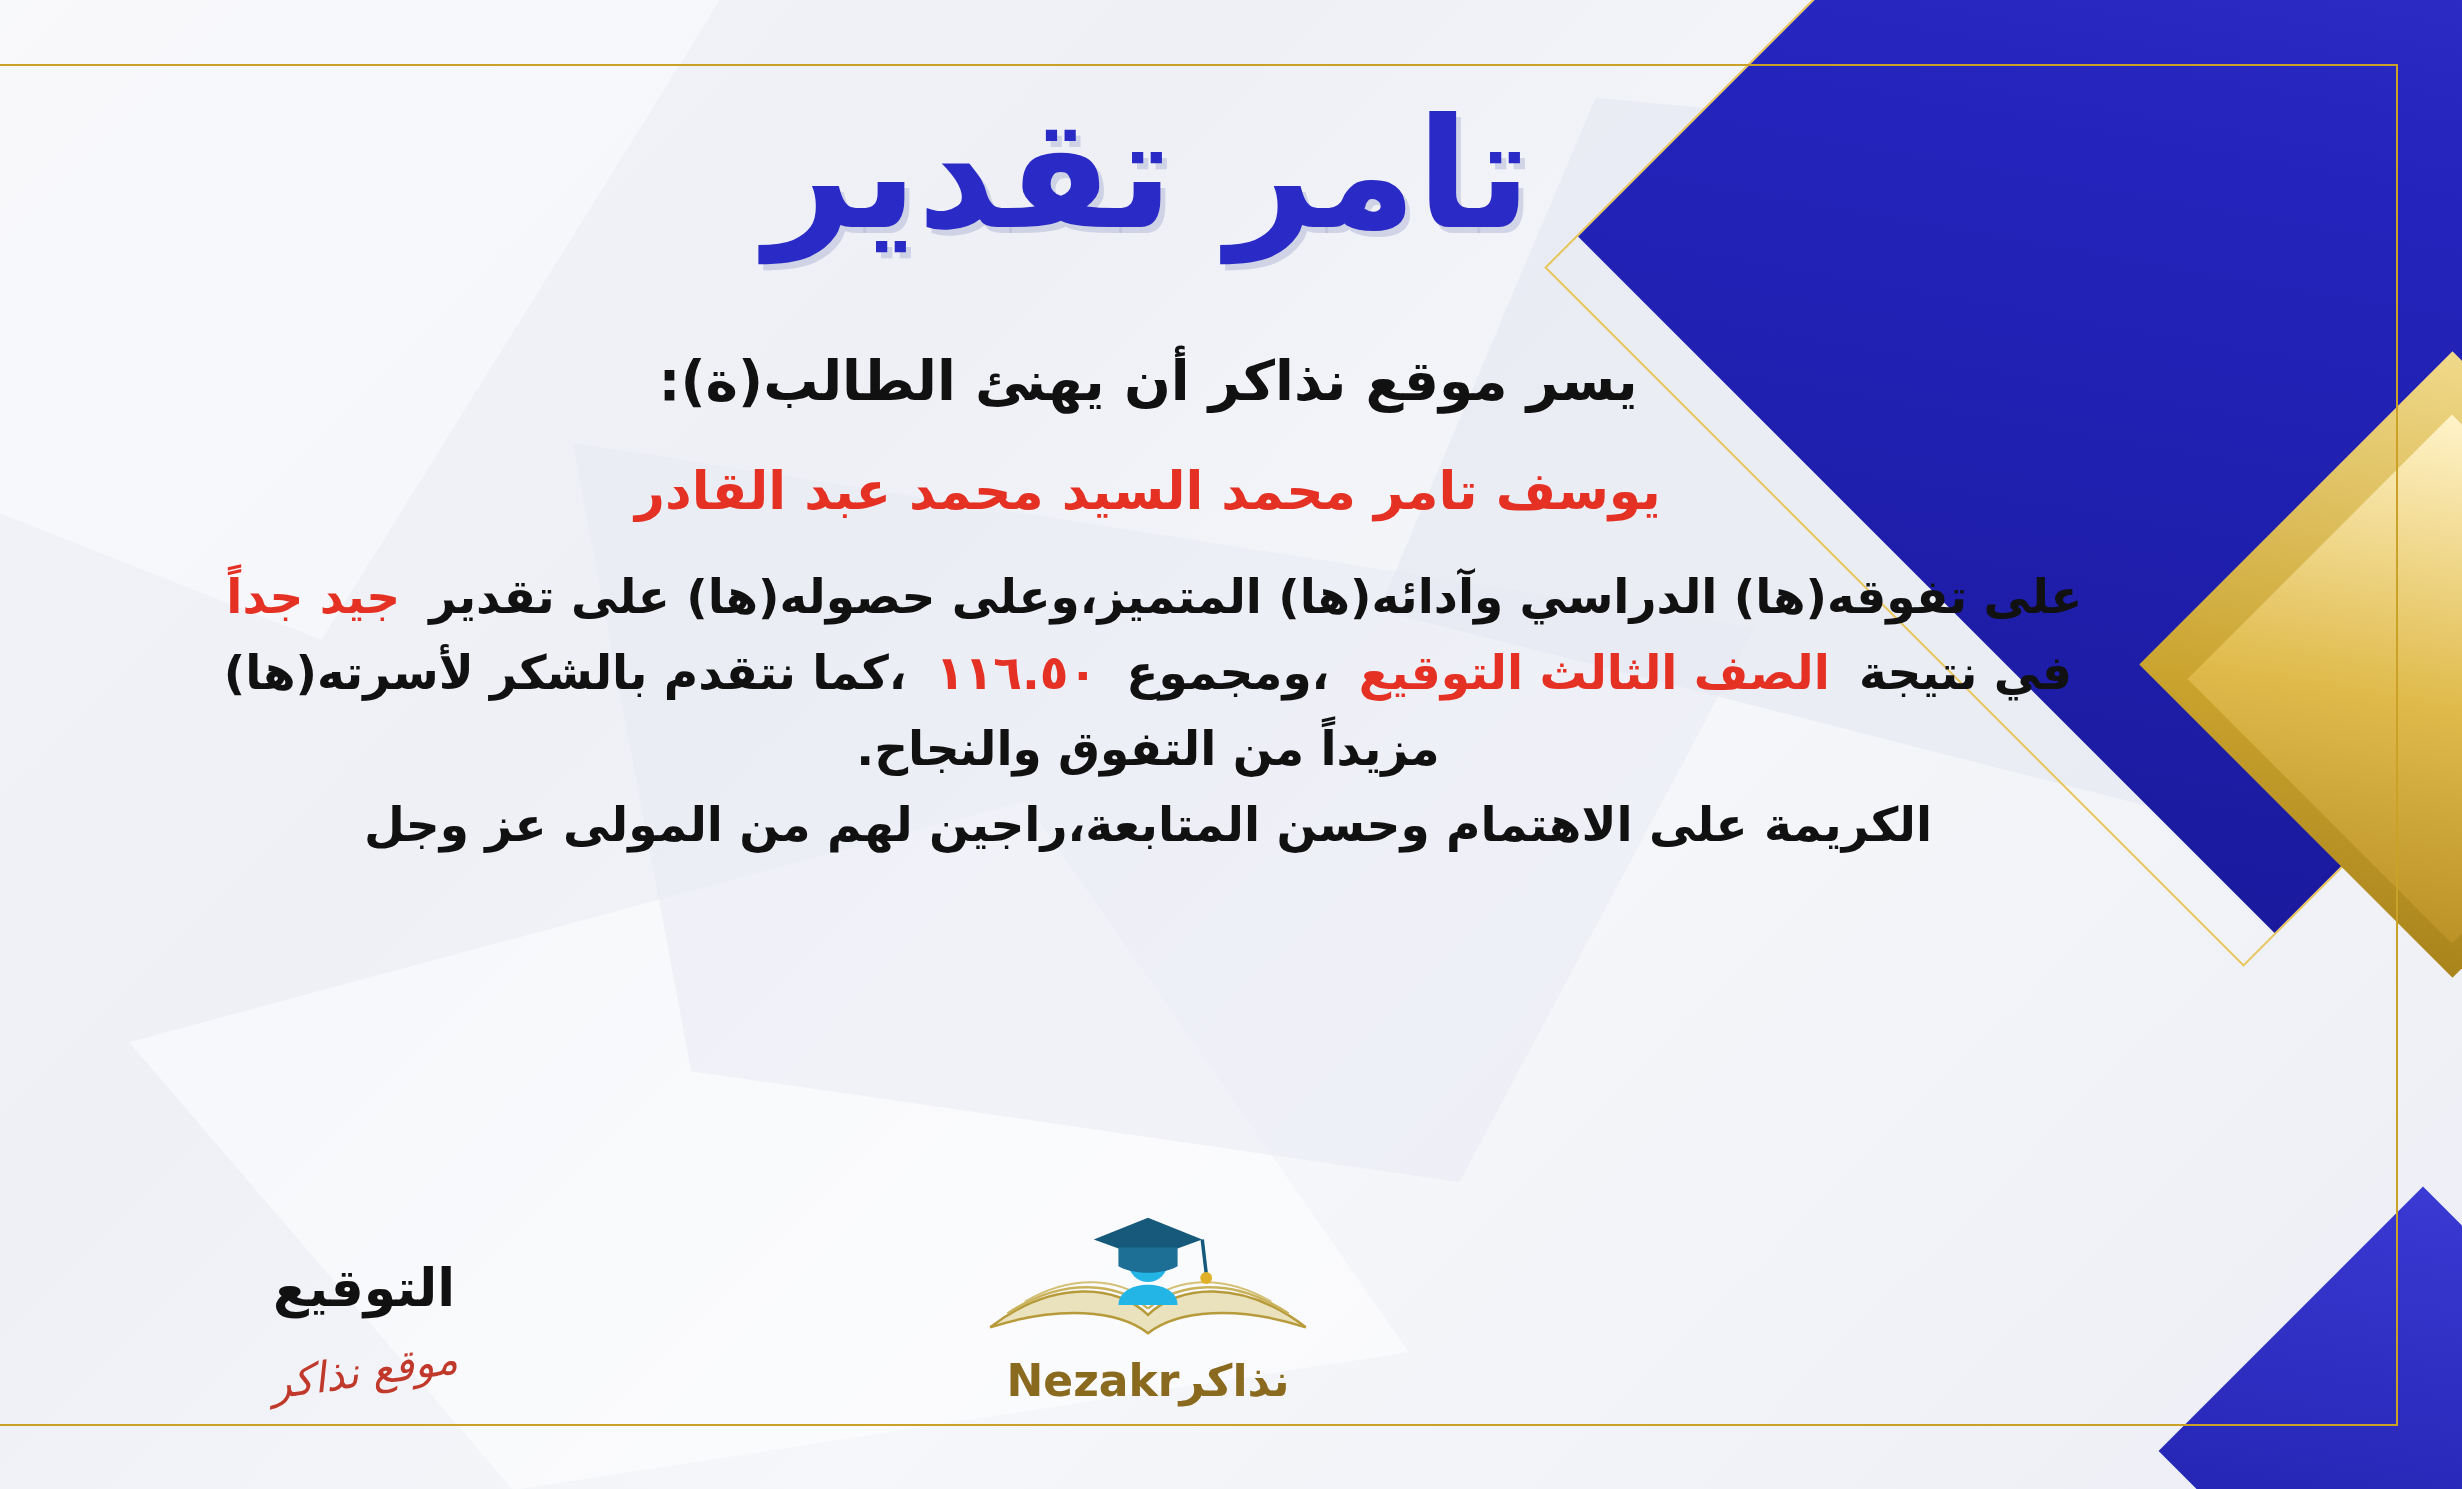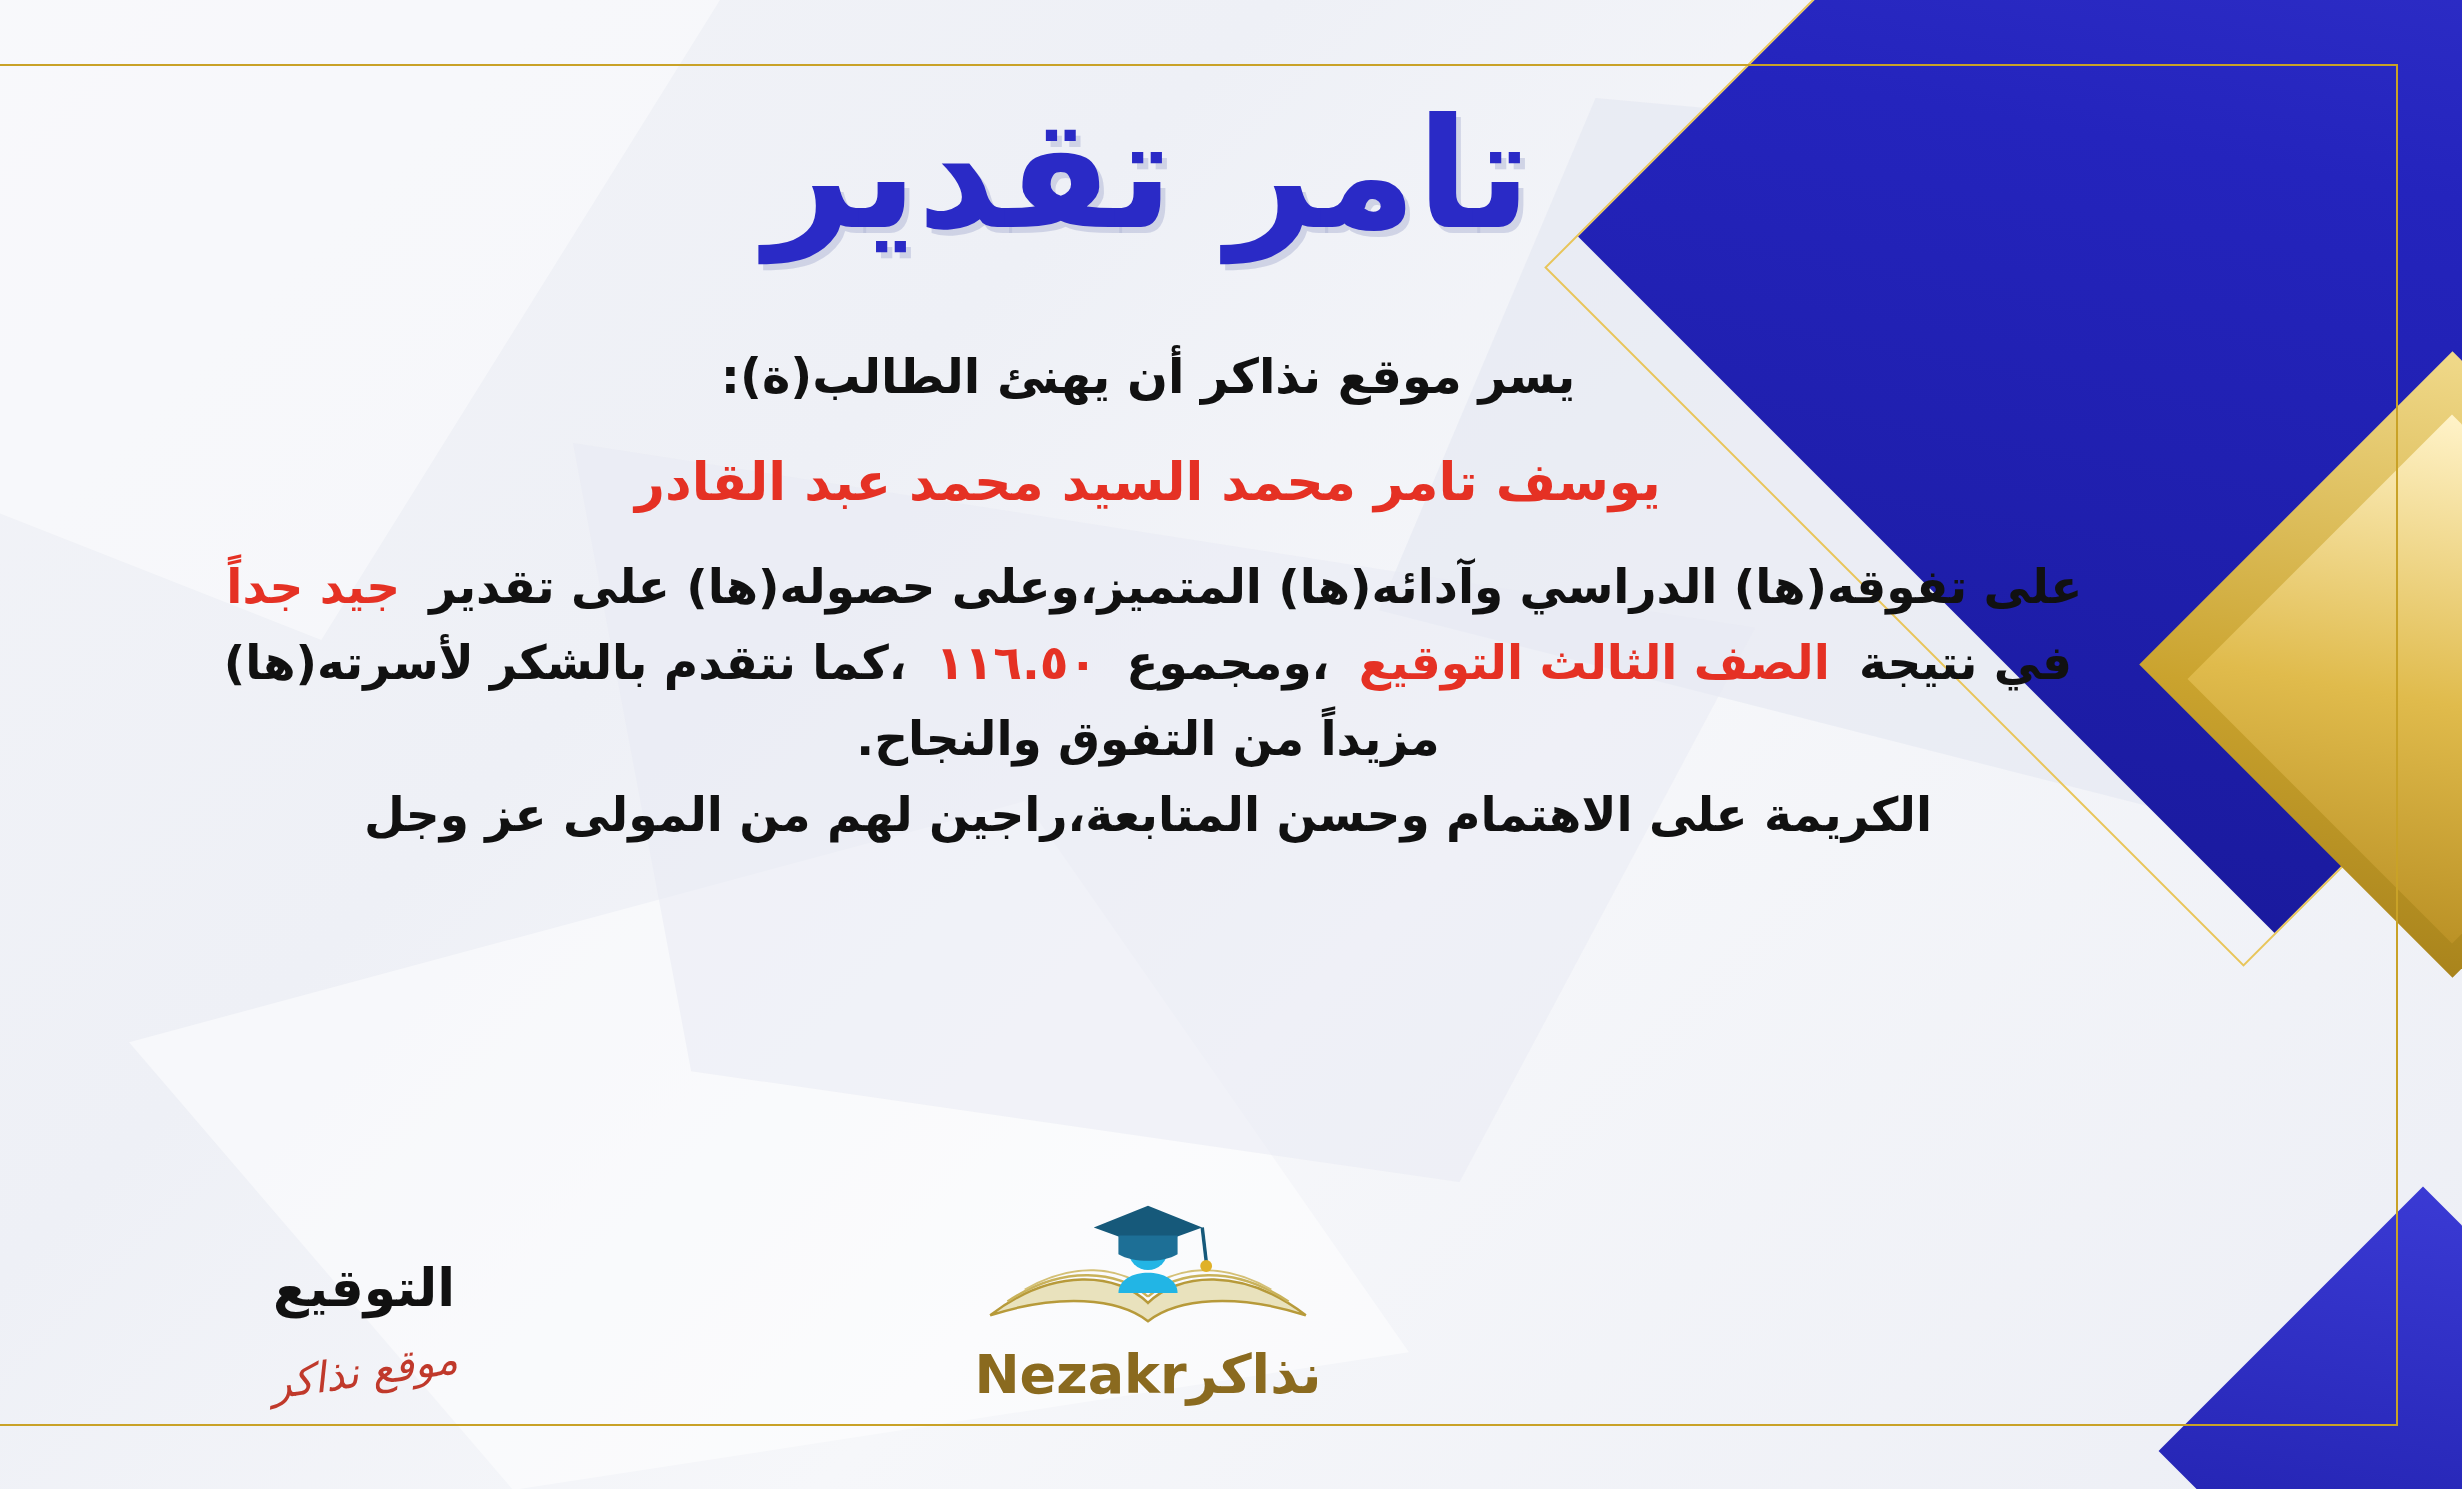--- a/index.html
+++ b/index.html
@@ -110,21 +110,21 @@
     line-height: 1.05;
     font-weight: bold;
     color: #2a2ac6;
     letter-spacing: -3px;
     text-shadow: 4.9px 5.9px 0 rgba(180,185,215,0.55);
     font-family: "DejaVu Sans", "Liberation Sans", sans-serif;
   }
 
   .line-intro {
     margin-top: 89px;
-    font-size: 48px;
+    font-size: 55px;
     color: #111111;
     font-weight: 600;
     line-height: 1.4;
   }
 
   .student-name {
     margin-top: 35px;
     font-size: 52px;
     font-weight: bold;
     color: #e53124;
@@ -193,21 +193,21 @@
     text-align: center;
   }
   .logo-mark {
     width: 355px;
     height: 148px;
     margin: 0 auto;
     position: relative;
   }
   .logo-text {
     margin-top: 3px;
-    font-size: 54px;
+    font-size: 44px;
     font-weight: bold;
     color: #8a6a1f;
     letter-spacing: 0px;
     font-family: "DejaVu Sans", "Liberation Sans", sans-serif;
   }
 </style>
 </head>
 <body>
 
 <div class="certificate">

